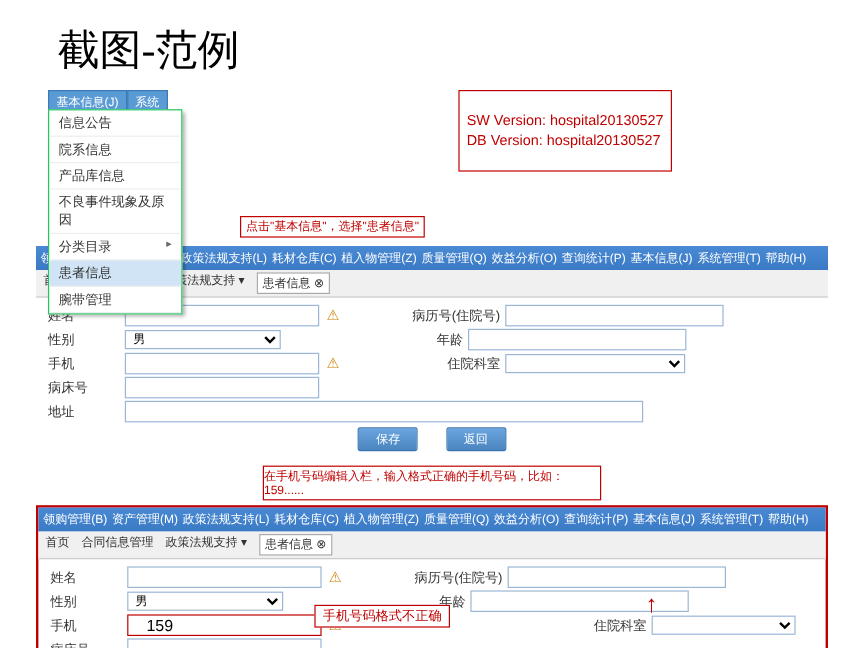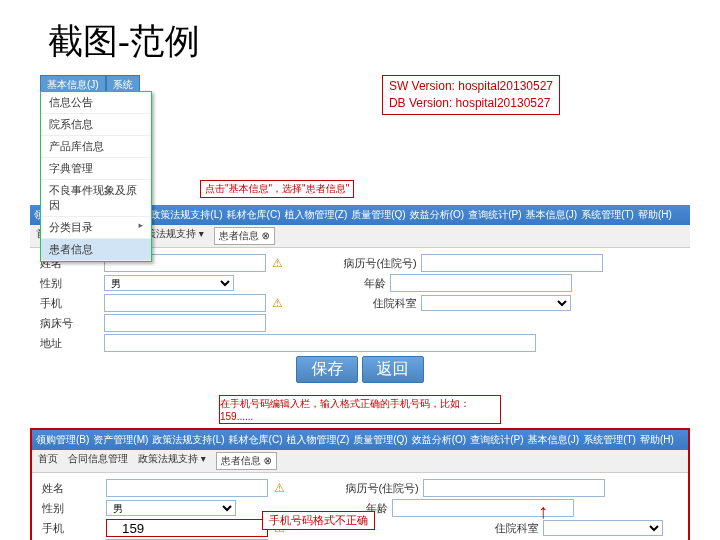--- a/index.html
+++ b/index.html
@@ -5,39 +5,39 @@
   body { margin: 0; font-family: "Microsoft YaHei", Arial, sans-serif; font-size: 11px; background: #fff; width: 720px; }
   .slide-title { font-size: 35px; font-family: "SimSun", serif; padding: 18px 0 10px 48px; }
   .content { position: relative; padding: 0 30px; }
   .top-area { position: relative; height: 130px; }
   .menu-bar { position: absolute; top: 0; left: 10px; display: flex; }
   .menu-tab { background: #5b9bd5; color: #fff; padding: 2px 6px; font-size: 10px; border: 1px solid #3a7ab5; }
   .dropdown { position: absolute; top: 16px; left: 10px; width: 110px; background: #fff; border: 1px solid #22c55e; box-shadow: 2px 2px 3px rgba(0,0,0,0.3); }
   .dropdown-item { padding: 3px 8px; font-size: 11px; color: #333; border-bottom: 1px solid #eee; cursor: pointer; }
   .dropdown-item.hl { background: #d0e4f5; }
   .dropdown-item .arrow { float: right; font-size: 9px; color: #666; }
-  .version-box { position: absolute; top: 0; right: 130px; border: 1.5px solid #c00000; padding: 2px 6px; color: #c00000; font-size: 12px; line-height: 1.4; }
+  .version-box { position: absolute; top: 0; right: 130px; border: 1.5px solid #c00000; padding: 16px 6px; color: #c00000; font-size: 12px; line-height: 1.4; }
   .callout1 { position: absolute; top: 105px; left: 170px; border: 1px solid #c00000; color: #c00000; font-size: 10px; padding: 1px 4px; }
   .nav-bar { background: linear-gradient(#4a8ad4, #3a7ac4); color: #fff; font-size: 10px; padding: 3px 4px; display: flex; gap: 4px; flex-wrap: nowrap; overflow: hidden; }
   .nav-item { white-space: nowrap; }
   .sub-bar { background: #f0f0f0; font-size: 10px; padding: 2px 6px; border-bottom: 1px solid #ccc; display: flex; gap: 10px; }
   .sub-item { color: #333; }
   .sub-item.active { background: #fff; border: 1px solid #aaa; padding: 1px 4px; }
   .form-area { padding: 4px 10px 6px 10px; font-size: 11px; }
   .form-row { display: flex; align-items: center; margin: 2px 0; gap: 4px; }
   .label { width: 60px; text-align: left; color: #333; }
   .label2 { width: 100px; text-align: right; color: #333; margin-left: 30px; }
   .input { border: 1px solid #9cb6d6; height: 16px; background: #fff; padding: 0 15px; }
   .input.w130 { width: 130px; }
   .input.w150 { width: 150px; }
   .input.w400 { width: 400px; }
   .select { border: 1px solid #9cb6d6; height: 16px; width: 130px; background: #fff; font-size: 10px; padding: 0 2px; }
   .warn { color: #d08000; font-size: 12px; margin-left: 2px; }
   .btn-row { text-align: center; margin: 4px 0; }
-  .btn { display: inline-block; background: linear-gradient(#6aa5e0, #4a85c0); color: #fff; font-size: 16px; padding: 2px 14px; border: 1px solid #3a75b0; border-radius: 2px; cursor: pointer; margin: 0 0; }
+  .btn { display: inline-block; background: linear-gradient(#6aa5e0, #4a85c0); color: #fff; font-size: 10px; padding: 2px 14px; border: 1px solid #3a75b0; border-radius: 2px; cursor: pointer; margin: 0 10px; }
   .callout2 { border: 1px solid #c00000; color: #c00000; font-size: 10px; padding: 1px 0; margin: 2px auto; width: 280px; }
   .error-tip { position: absolute; border: 1px solid #c00000; color: #c00000; font-size: 11px; padding: 1px 6px; background: #fff; }
   .second-block { position: relative; margin-top: 4px; border: 2px solid #c00000; padding-top: 0; }
   .second-block .form-area { padding-bottom: 8px; }
   .arrow-up { position: absolute; color: #c00000; font-size: 20px; right: 140px; top: 70px; }
   .input.hl-border { border: 1.5px solid #c00000; }
 </style>
 </head>
 <body>
 
@@ -47,24 +47,24 @@
 
   <div class="top-area">
     <div class="menu-bar">
       <div class="menu-tab">基本信息(J)</div>
       <div class="menu-tab">系统</div>
     </div>
     <div class="dropdown">
       <div class="dropdown-item">信息公告</div>
       <div class="dropdown-item">院系信息</div>
       <div class="dropdown-item">产品库信息</div>
-      <div class="dropdown-item">字典管理</div>
       <div class="dropdown-item">不良事件现象及原因</div>
       <div class="dropdown-item"><span>分类目录</span><span class="arrow">▸</span></div>
       <div class="dropdown-item hl">患者信息</div>
+      <div class="dropdown-item">腕带管理</div>
     </div>
     <div class="version-box">
       <div>SW Version: hospital20130527</div>
       <div>DB Version: hospital20130527</div>
     </div>
     <div class="callout1">点击"基本信息"，选择"患者信息"</div>
   </div>
 
   <div>
     <div class="nav-bar">

